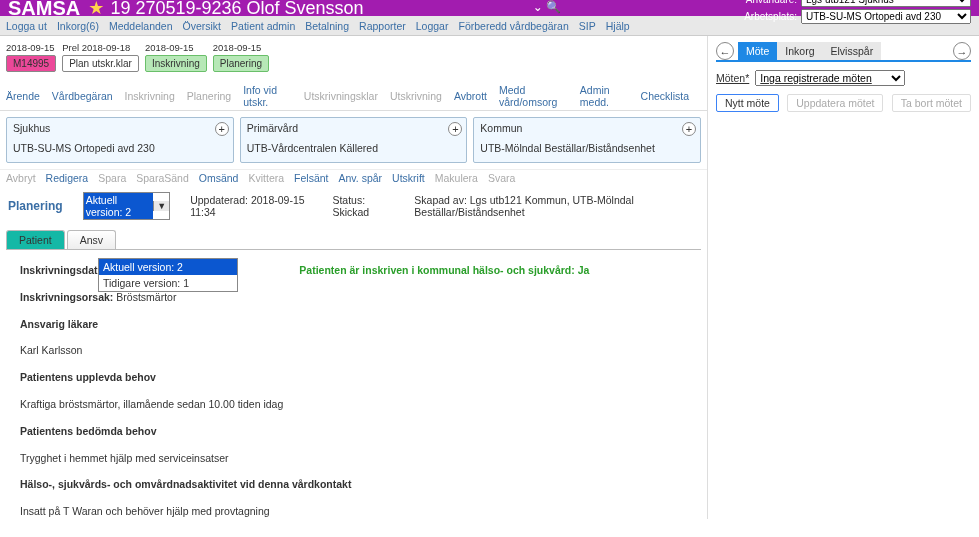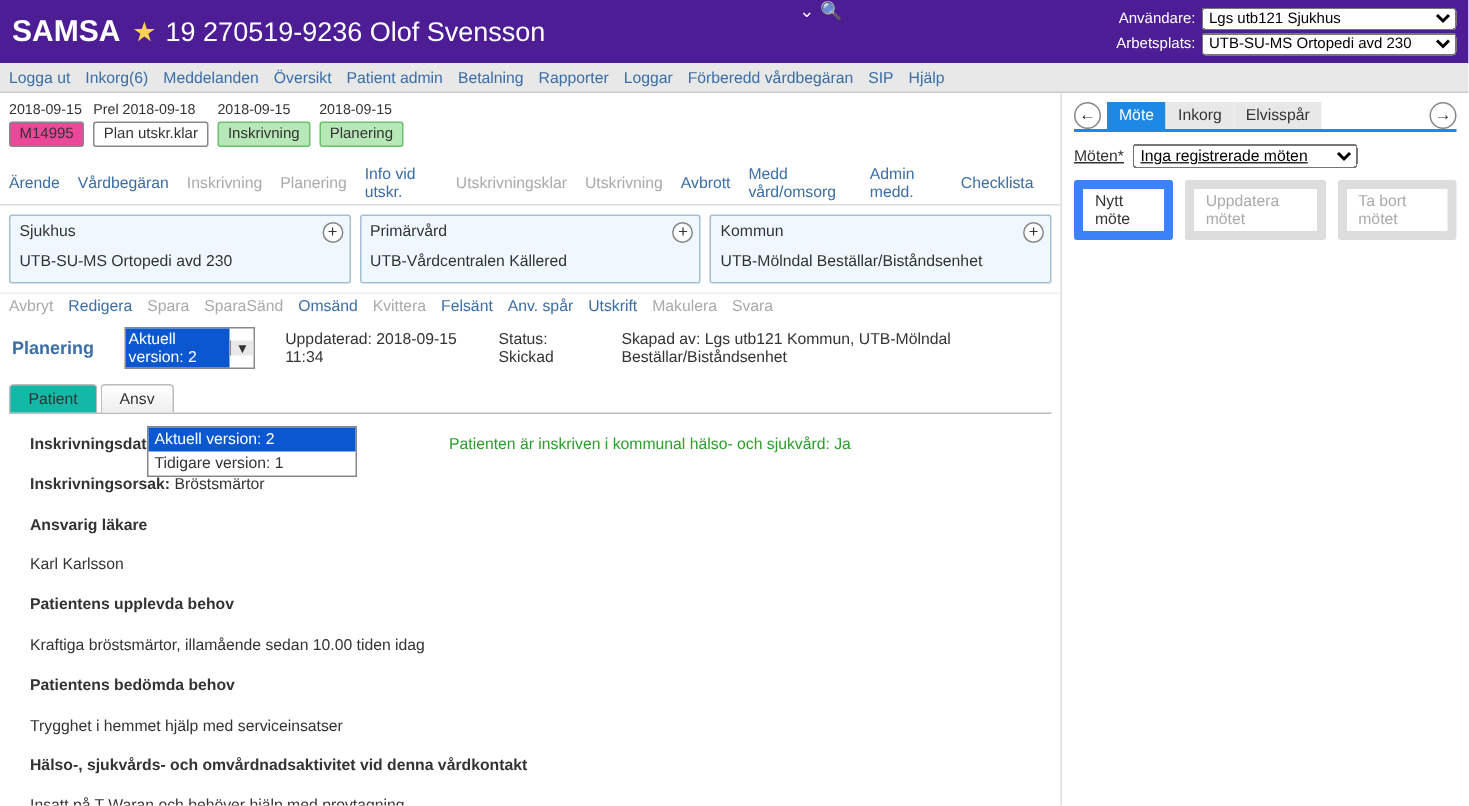--- a/index.html
+++ b/index.html
@@ -1,19 +1,19 @@
 <!DOCTYPE html>
 <html><head>
 <meta charset="utf-8">
 <style>
 * { box-sizing: border-box; margin: 0; padding: 0; font-family: Arial, sans-serif; }
 body { width: 979px; height: 537px; overflow: hidden; background: #fff; font-size: 11px; color: #333; }
 
 
-.header { background: #4c1d95; height: 42px; display: flex; align-items: center; padding: 0 8px; color: #fff; }
+.header { background: #a21caf; height: 16px; display: flex; align-items: center; padding: 0 8px; color: #fff; }
 .app-name { font-size: 20px; font-weight: bold; margin-right: 8px; }
 .star-icon { color: #ffd24c; font-size: 18px; margin-right: 6px; }
 .patient-title { font-size: 18px; }
 .header-right { margin-left: auto; display: flex; flex-direction: column; gap: 2px; font-size: 10px; }
 .header-row { display: flex; align-items: center; gap: 4px; }
 .header-row label { min-width: 56px; text-align: right; }
 .header-select { font-size: 10px; width: 170px; height: 15px; }
 .header-icons { display: flex; gap: 4px; margin-right: 10px; align-self: flex-start; }
 .hicon { font-size: 12px; cursor: pointer; }
 
@@ -60,36 +60,36 @@
 
 
 .tabs { display: flex; border-bottom: 1px solid #bbb; margin: 4px 6px 0; }
 .tabs .tab { border: 1px solid #bbb; border-bottom: none; background: linear-gradient(#fff,#eee); padding: 3px 12px; font-size: 10.5px; margin-right: 2px; border-radius: 3px 3px 0 0; cursor: pointer; }
 .tabs .tab.active { background: #14b8a6; }
 
 
 .content { padding: 12px 20px; font-size: 10.5px; line-height: 1.6; }
 .content .row { margin-bottom: 10px; }
 .content b { font-weight: bold; }
-.green-text { color: #2a9e2a; font-weight: normal; }
+.green-text { color: #2a9e2a; font-weight: bold; }
 
 
 .main { display: flex; height: calc(100% - 54px); }
 .left { width: 708px; border-right: 1px solid #ddd; overflow: hidden; position: relative; }
 .right { flex: 1; padding: 6px 8px; }
 .rtabs-wrap { display: flex; align-items: center; border-bottom: 2px solid #1e88e5; margin-bottom: 8px; }
 .rarrow { width: 18px; height: 18px; border: 1px solid #888; border-radius: 50%; text-align: center; line-height: 16px; font-size: 11px; cursor: pointer; margin-right: 4px; background: #fff; }
 .rarrow.right-a { margin-left: auto; margin-right: 0; }
 .rtabs { display: flex; }
 .rtabs .rtab { padding: 3px 8px; font-size: 10.5px; cursor: pointer; background: #e8e8e8; }
 .rtabs .rtab.active { background: #1e88e5; color: #fff; }
 .rform { display: flex; align-items: center; gap: 6px; font-size: 10.5px; margin-bottom: 8px; text-decoration: underline; }
 .rform select { font-size: 10.5px; width: 150px; }
 .rbuttons { display: flex; gap: 8px; font-size: 10.5px; justify-content: space-between; }
-.rbtn { border: 6px solid #3b82f6; padding: 2px 8px; border-radius: 2px; cursor: pointer; background: #fff; }
+.rbtn { border: 1px solid #3b82f6; padding: 2px 8px; border-radius: 2px; cursor: pointer; background: #fff; }
 .rbtn.disabled { color: #aaa; border-color: #ddd; cursor: default; }
 </style>
 </head>
 <body>
 
 <div class="header">
   <span class="app-name">SAMSA</span>
   <span class="star-icon">★</span>
   <span class="patient-title">19 270519-9236 Olof Svensson</span>
   <div class="header-icons" style="margin-left:auto">

